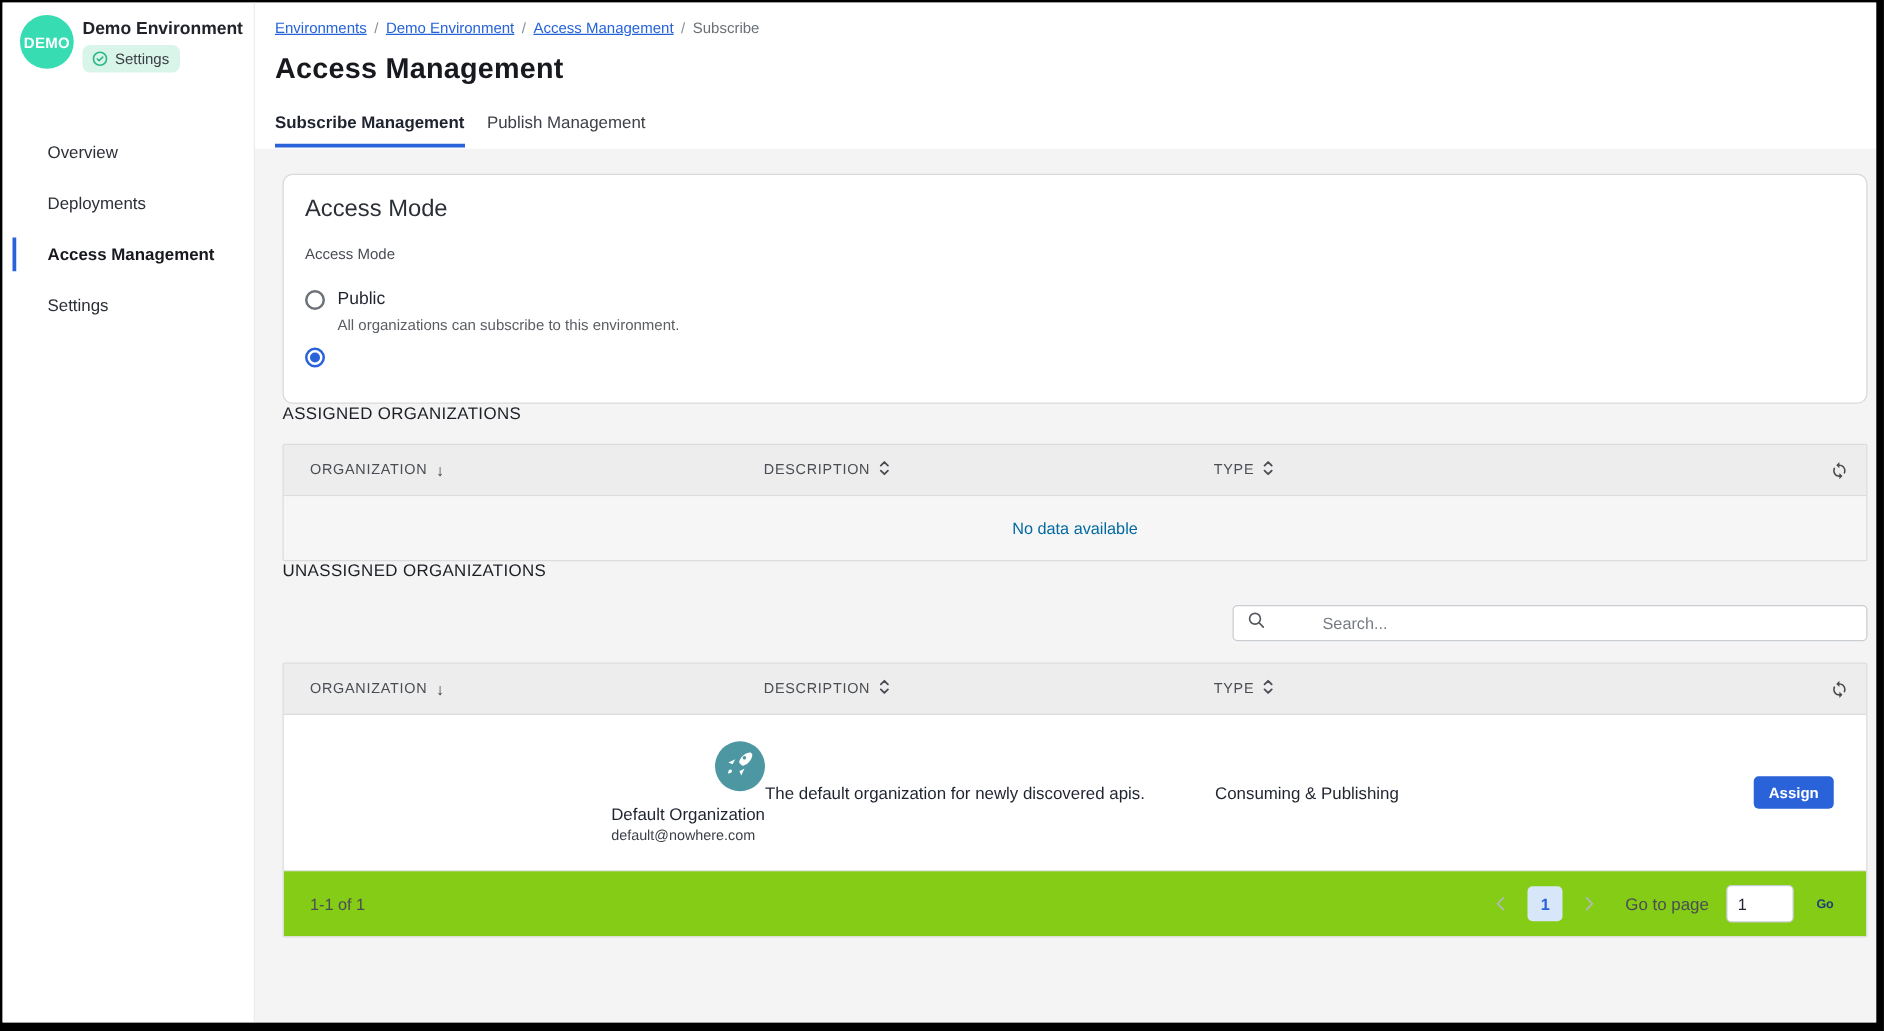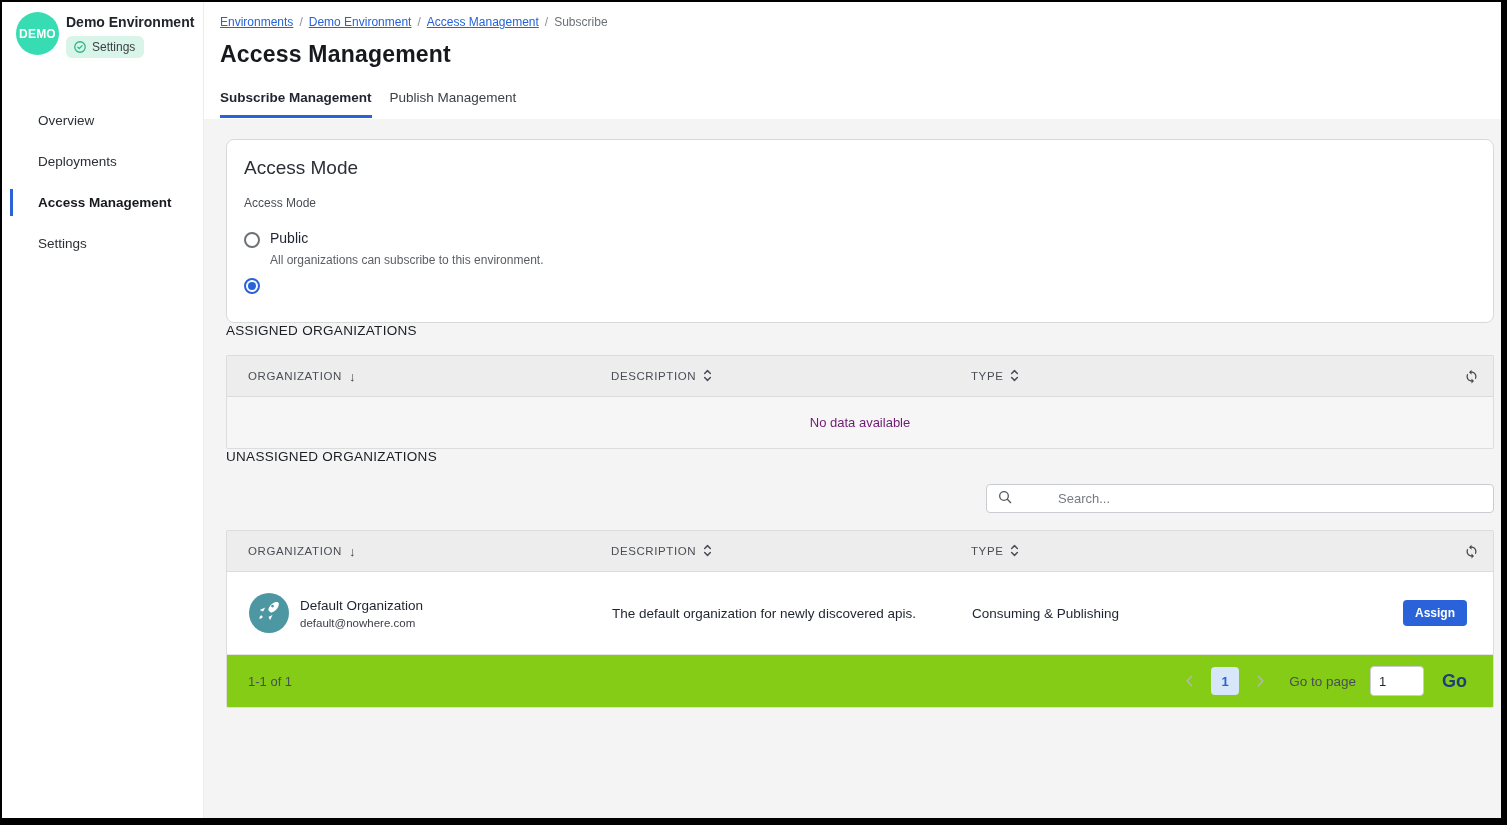--- a/index.html
+++ b/index.html
@@ -48,48 +48,48 @@
 
   
   .section-heading { font-size:13.5px; color:#1b1e24; letter-spacing:.3px; }
   .table { margin-top:17px; border:1px solid #dcdcdc; border-radius:2px; overflow:hidden; }
   .t-header { display:grid; grid-template-columns:363px 360px 1fr 44px; align-items:center; height:41px;
               background:#ededed; padding-left:21px; border-bottom:1px solid #dcdcdc; }
   .th { display:flex; align-items:center; gap:7px; font-size:11.5px; letter-spacing:.6px; color:#4a4e54; cursor:pointer; }
   .th .arrow { font-size:13px; color:#3c4047; }
   .refresh { justify-self:end; margin-right:14px; cursor:pointer; display:flex; }
   .empty-row { height:51px; background:#f6f6f6; display:flex; align-items:center; justify-content:center;
-               font-size:13px; color:#701a75; }
+               font-size:13px; color:#0369a1; }
 
   .search-wrap { display:flex; justify-content:flex-end; margin-top:20px; }
   .search-box { width:508px; height:29px; background:#fff; border:1px solid #c9cdd2; border-radius:4px;
                 display:flex; align-items:center; padding:0 10px; gap:8px; }
   .search-box input { border:none; outline:none; flex:1; font-size:13px; color:#333; font-family:"Liberation Sans", sans-serif; background:transparent;margin-left:37px; }
   .search-box input::placeholder { color:#767b82; }
 
   .data-row { display:grid; grid-template-columns:363px 360px 1fr auto; align-items:center; background:#fff;
               padding:21px 26px 21px 22px; border-bottom:1px solid #e3e3e3; }
-  .org-cell { display:flex; align-items:center; gap:11px; }
+  .org-cell { display:flex; align-items:flex-end; gap:11px;flex-direction:column; }
   .avatar-row { width:40px; height:40px; border-radius:50%; background:#4d97a3; display:flex; align-items:center; justify-content:center; flex:0 0 40px; }
   .org-name { font-size:13.5px; color:#1f2430; }
   .org-email { font-size:11.5px; color:#3b3f46; margin-top:4px; }
   .cell-text { font-size:13.5px; color:#1f2430; }
   .assign-btn { background:#2962d9; color:#fff; font-size:12px; font-weight:700; border:none; border-radius:4px;
                 padding:6px 12px; cursor:pointer; font-family:"Liberation Sans", sans-serif; }
 
   .pagination { display:flex; align-items:center; background:#84cc16; height:52px; padding:0 26px 0 21px; }
   .pag-range { font-size:13px; color:#4a4e54; }
   .pag-right { margin-left:auto; display:flex; align-items:center; gap:14px; }
   .pag-chevron { display:flex; cursor:pointer; }
   .page-box { width:28px; height:28px; background:#d7e6f8; color:#2962d9; font-size:13px; font-weight:600;
               border-radius:4px; display:flex; align-items:center; justify-content:center; cursor:pointer; }
   .goto-label { font-size:13.5px; color:#4a4e54; margin-left:8px; }
   .goto-input { width:54px; height:30px; border:1px solid #c9cdd2; border-radius:4px; font-size:13px; color:#1f2430;
                 padding:0 8px; font-family:"Liberation Sans", sans-serif; outline:none; }
-  .go-btn { font-size:18px; font-weight:700; color:#1c3f77; background:none; border:none; cursor:pointer;
+  .go-btn { font-size:10px; font-weight:700; color:#1c3f77; background:none; border:none; cursor:pointer;
             font-family:"Liberation Sans", sans-serif; margin-left:4px; }
 </style>
 </head>
 <body>
 
 <div class="page">
 
   <aside class="sidebar">
     <div class="side-head">
       <div class="avatar-big">DEMO</div>

